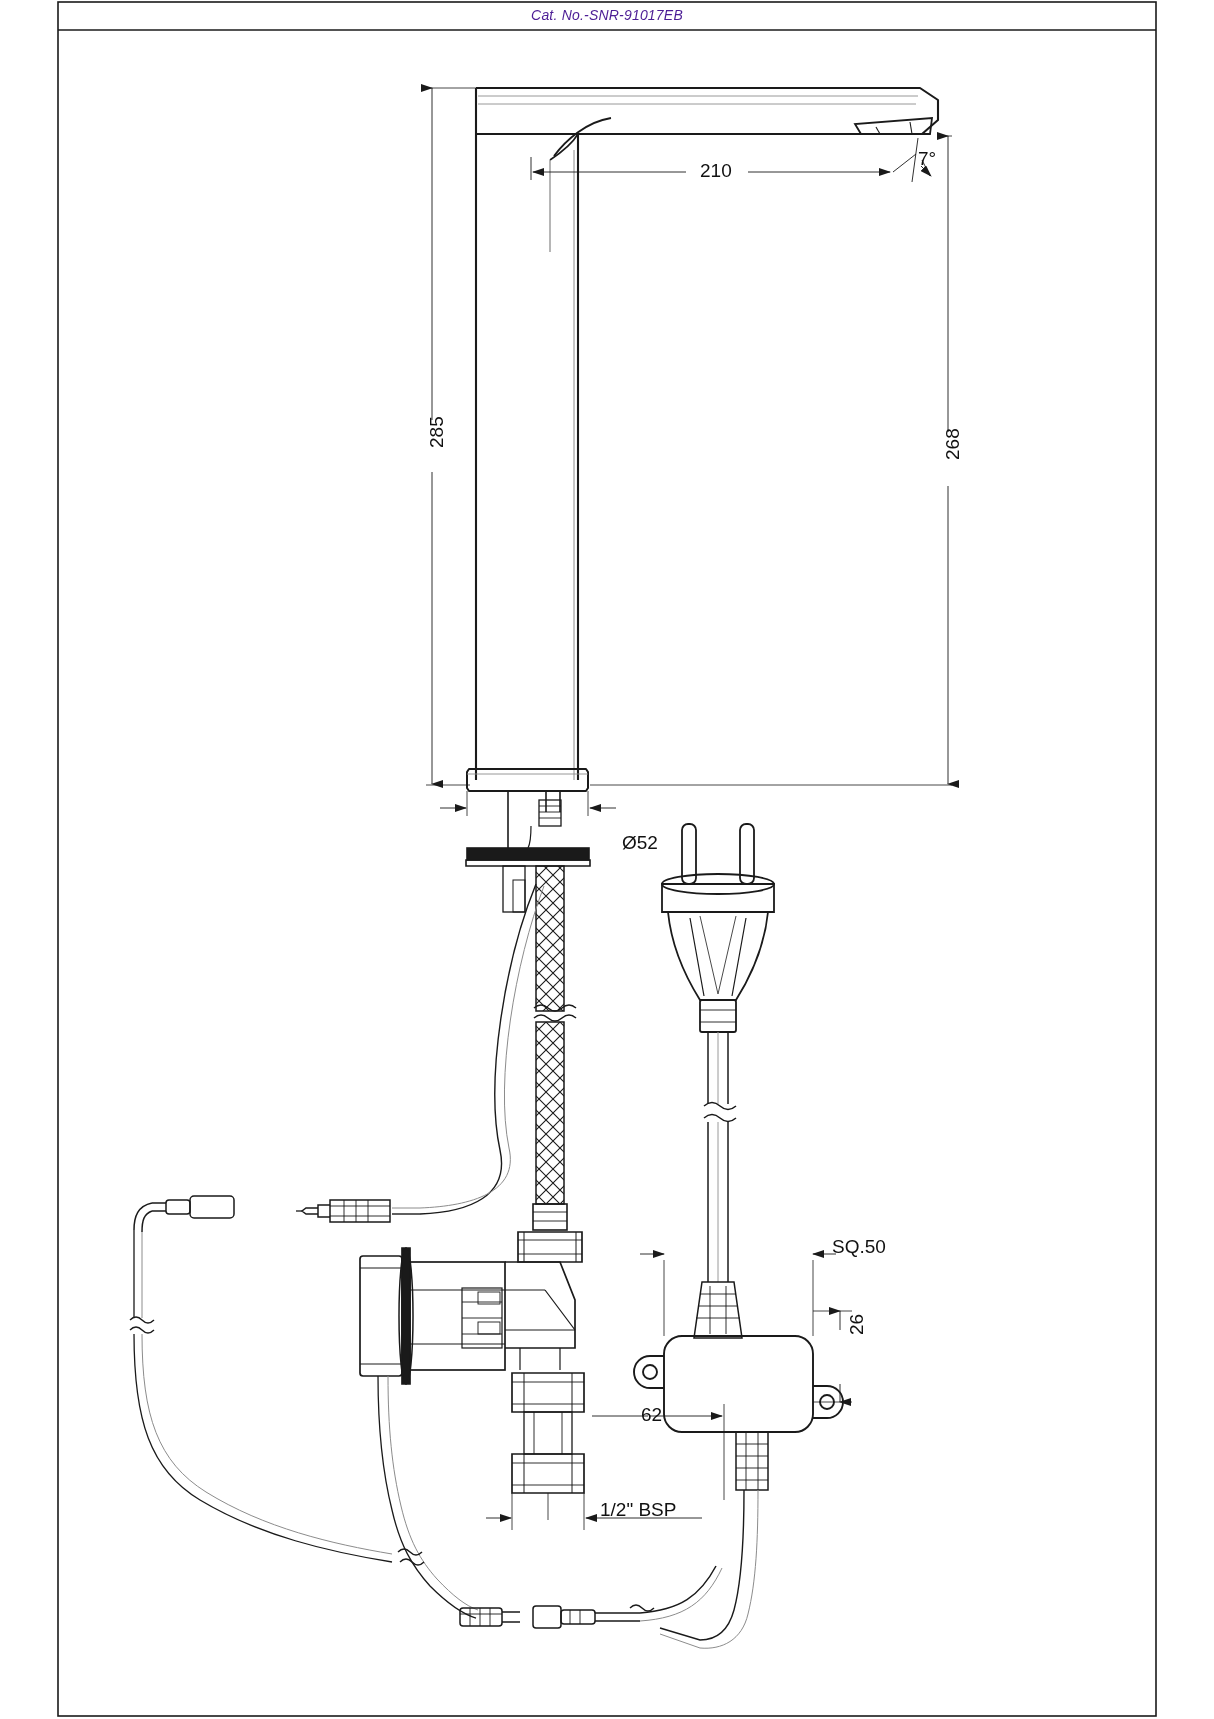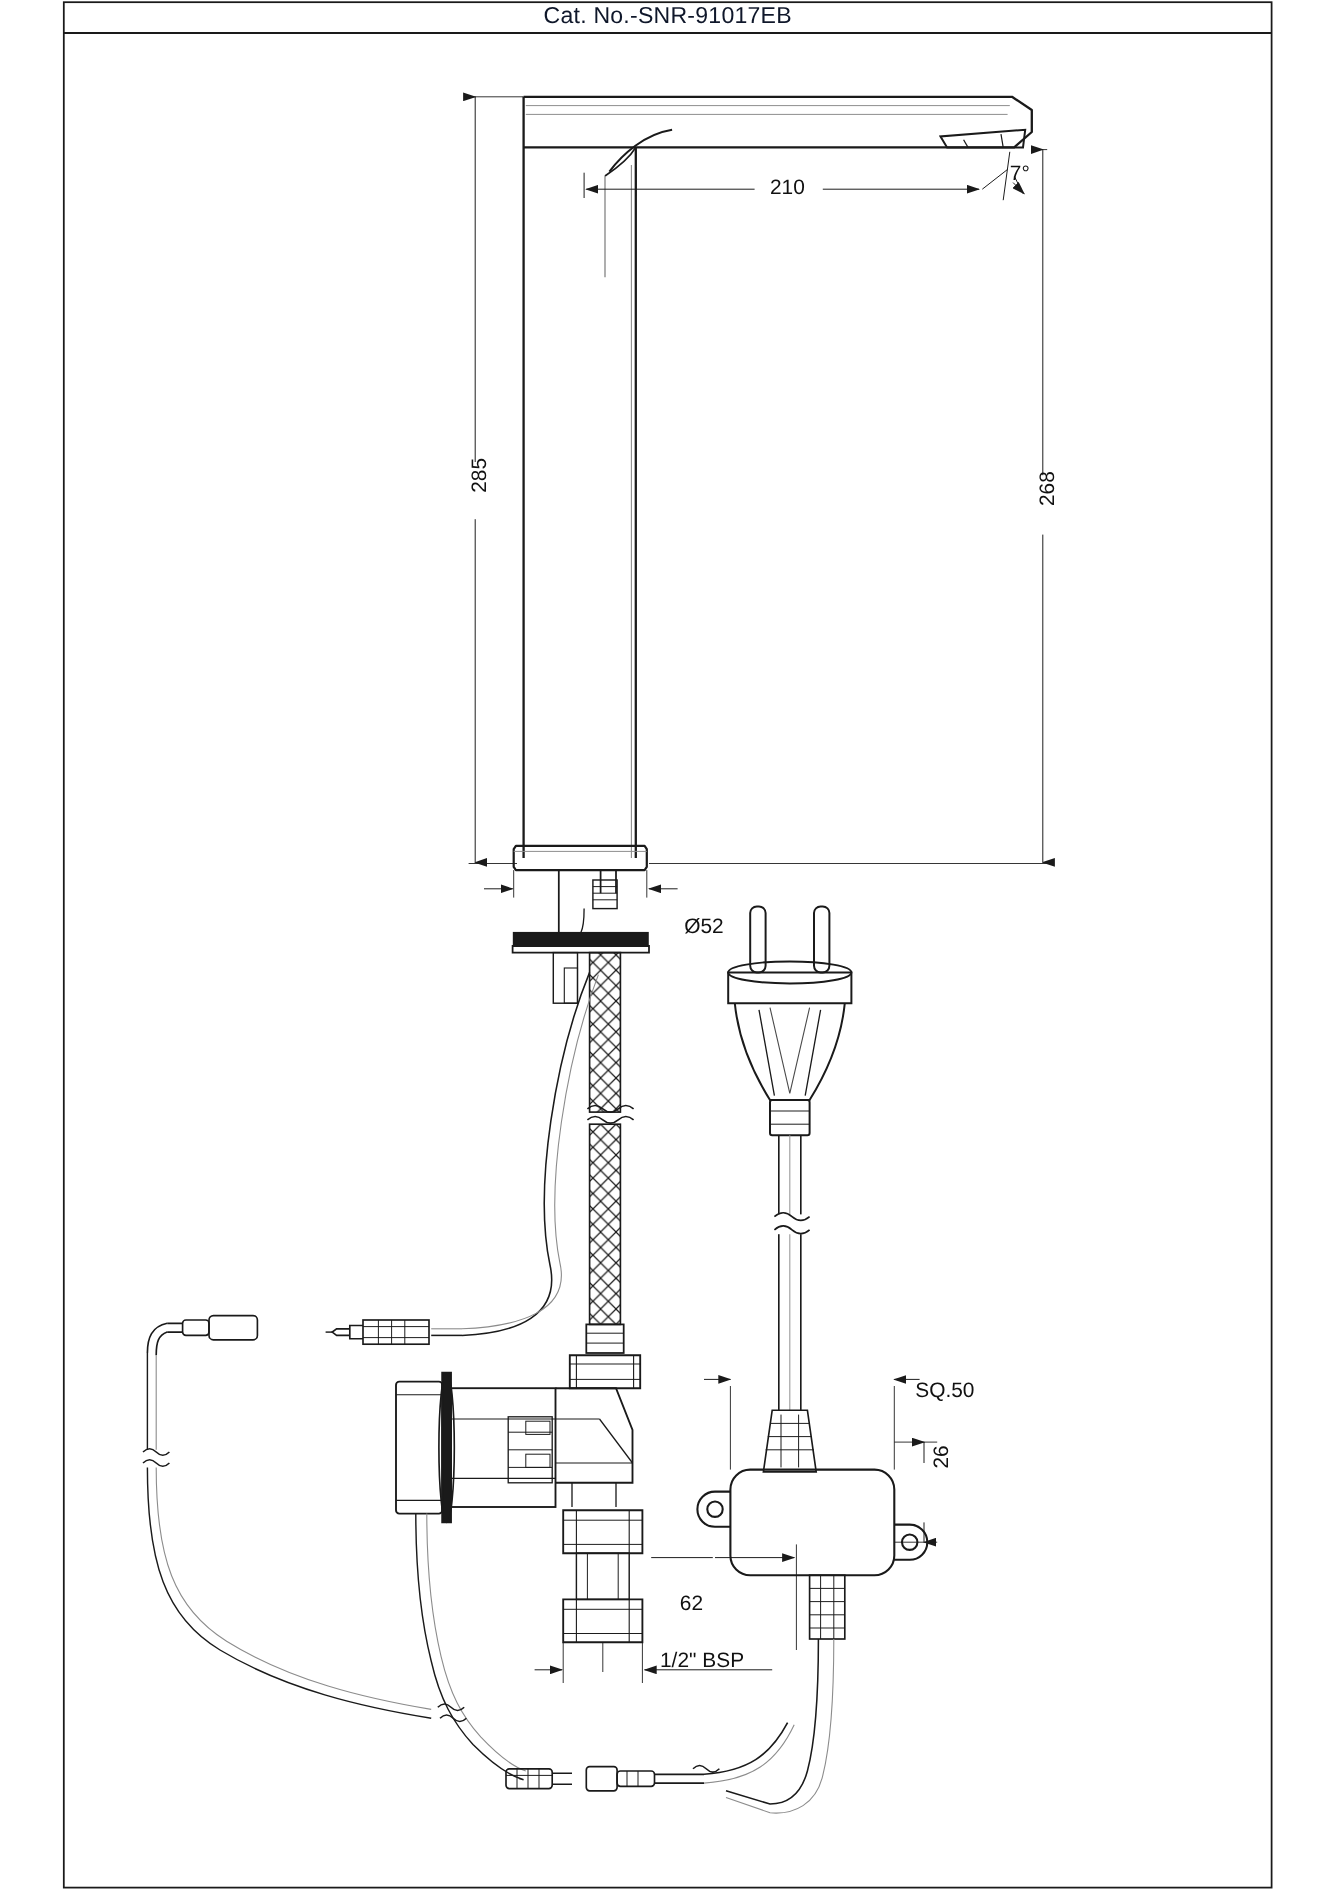--- a/index.html
+++ b/index.html
@@ -21,24 +21,25 @@
     position: absolute;
     left: 0;
     top: 0;
     width: 1214px;
     height: 30px;
     display: flex;
     align-items: center;
     justify-content: center;
   }
   #title-text {
-    font-size: 21px;
-    color: #0f172a;
+    font-size: 14px;
+    color: #4c1d95;
     letter-spacing: 0.2px;
     font-family: "Liberation Sans", sans-serif;
+    font-style: italic;
   }
   #drawing-svg {
     position: absolute;
     left: 0;
     top: 0;
   }
   .dim-label {
     position: absolute;
     font-size: 19px;
     color: #111111;
@@ -385,21 +386,21 @@
   <span class="dim-label" style="left:700px; top:160px;">210</span>
 
   <span class="dim-label" style="left:918px; top:148px;">7°</span>
 
   <span class="dim-label vert" style="left:426px; top:448px;">285</span>
 
   <span class="dim-label vert" style="left:942px; top:460px;">268</span>
 
   <span class="dim-label" style="left:622px; top:832px;">Ø52</span>
 
-  <span class="dim-label" style="left:832px; top:1236px;margin-top:18px;">SQ.50</span>
+  <span class="dim-label" style="left:832px; top:1236px;">SQ.50</span>
 
   <span class="dim-label vert" style="left:846px; top:1335px;">26</span>
 
-  <span class="dim-label" style="left:618px; top:1404px;margin-top:44px;">62</span>
+  <span class="dim-label" style="left:641px; top:1404px;">62</span>
 
   <span class="dim-label" style="left:600px; top:1499px;">1/2" BSP</span>
 
 </div>
 
 </body></html>

